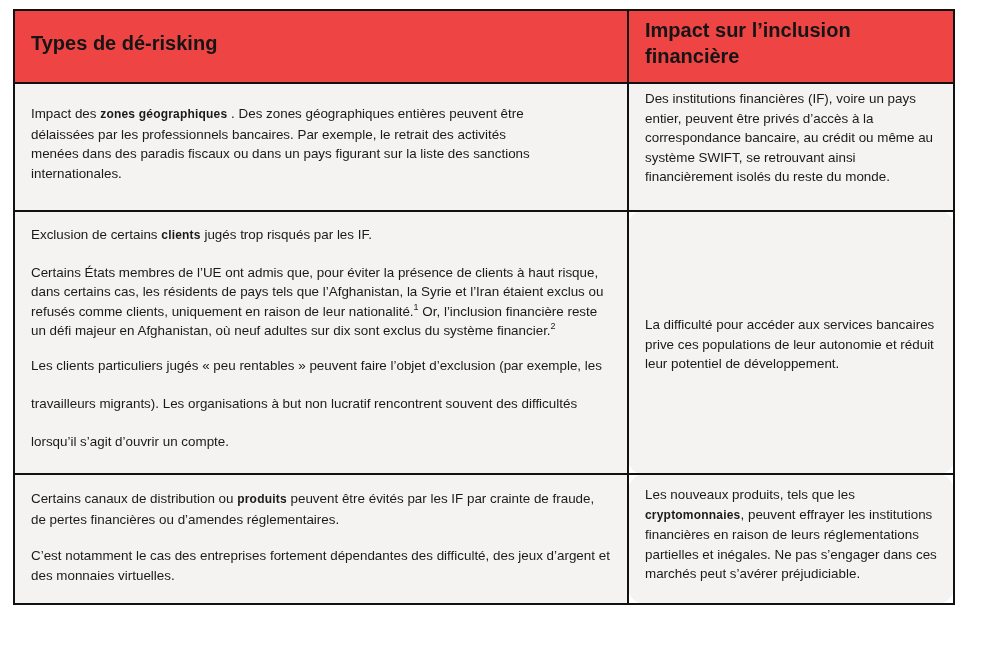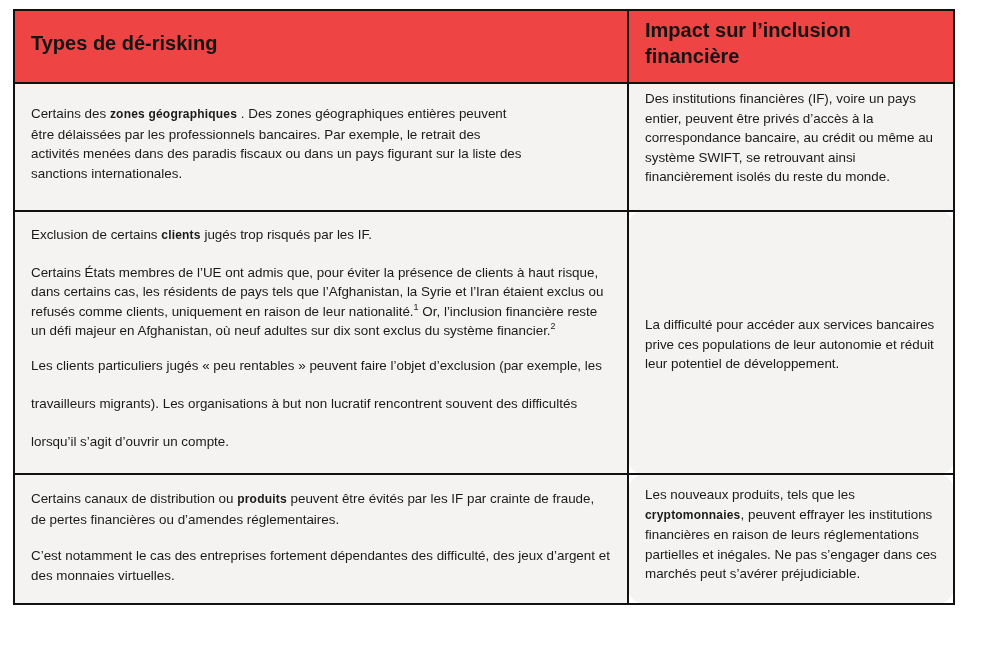--- a/index.html
+++ b/index.html
@@ -48,21 +48,21 @@
     </colgroup>
   <thead>
     <tr>
       <th class="h1">Types de dé-risking</th>
       <th class="h2">Impact sur l’inclusion financière</th>
     </tr>
   </thead>
   <tbody>
     <tr class="r1">
       <td class="left">
-        <p style="padding-right:80px"><span>Certains des </span><span class="kw">zones géographiques</span><span> . Des zones géographiques entières peuvent être délaissées par les professionnels bancaires. Par exemple, le retrait des activités menées dans des paradis fiscaux ou dans un pays figurant sur la liste des sanctions internationales.</span></p>
+        <p style="padding-right:80px"><span>Impact des </span><span class="kw">zones géographiques</span><span> . Des zones géographiques entières peuvent être délaissées par les professionnels bancaires. Par exemple, le retrait des activités menées dans des paradis fiscaux ou dans un pays figurant sur la liste des sanctions internationales.</span></p>
       </td>
       <td class="right">
         <p>Des institutions financières (IF), voire un pays entier, peuvent être privés d’accès à la correspondance bancaire, au crédit ou même au système SWIFT, se retrouvant ainsi financièrement isolés du reste du monde.</p>
       </td>
     </tr>
     <tr class="r2">
       <td class="left wide">
         <p><span>Exclusion de certains </span><span class="kw">clients</span><span> jugés trop risqués par les IF.</span></p>
         <div class="gap"></div>
         <p><span>Certains États membres de l’UE ont admis que, pour éviter la présence de clients à haut risque, dans certains cas, les résidents de pays tels que l’Afghanistan, la Syrie et l’Iran étaient exclus ou refusés comme clients, uniquement en raison de leur nationalité.</span><sup>1</sup><span> Or, l’inclusion financière reste un défi majeur en Afghanistan, où neuf adultes sur dix sont exclus du système financier.</span><sup>2</sup></p>

